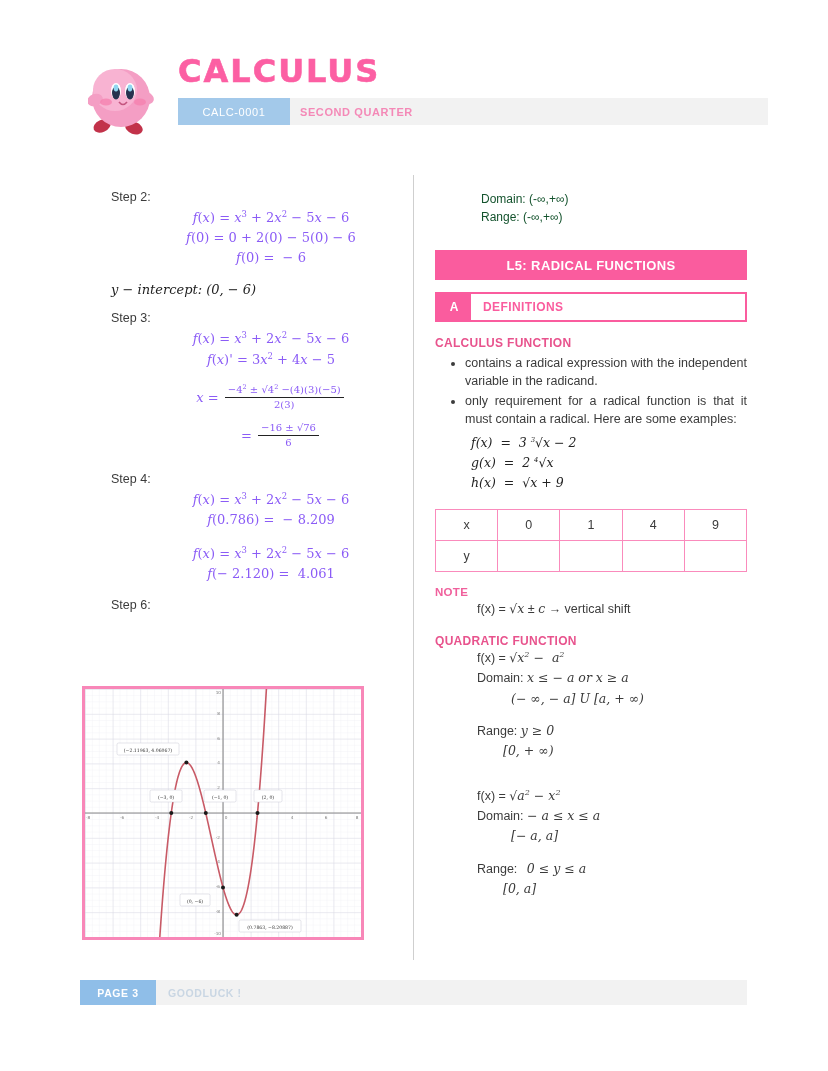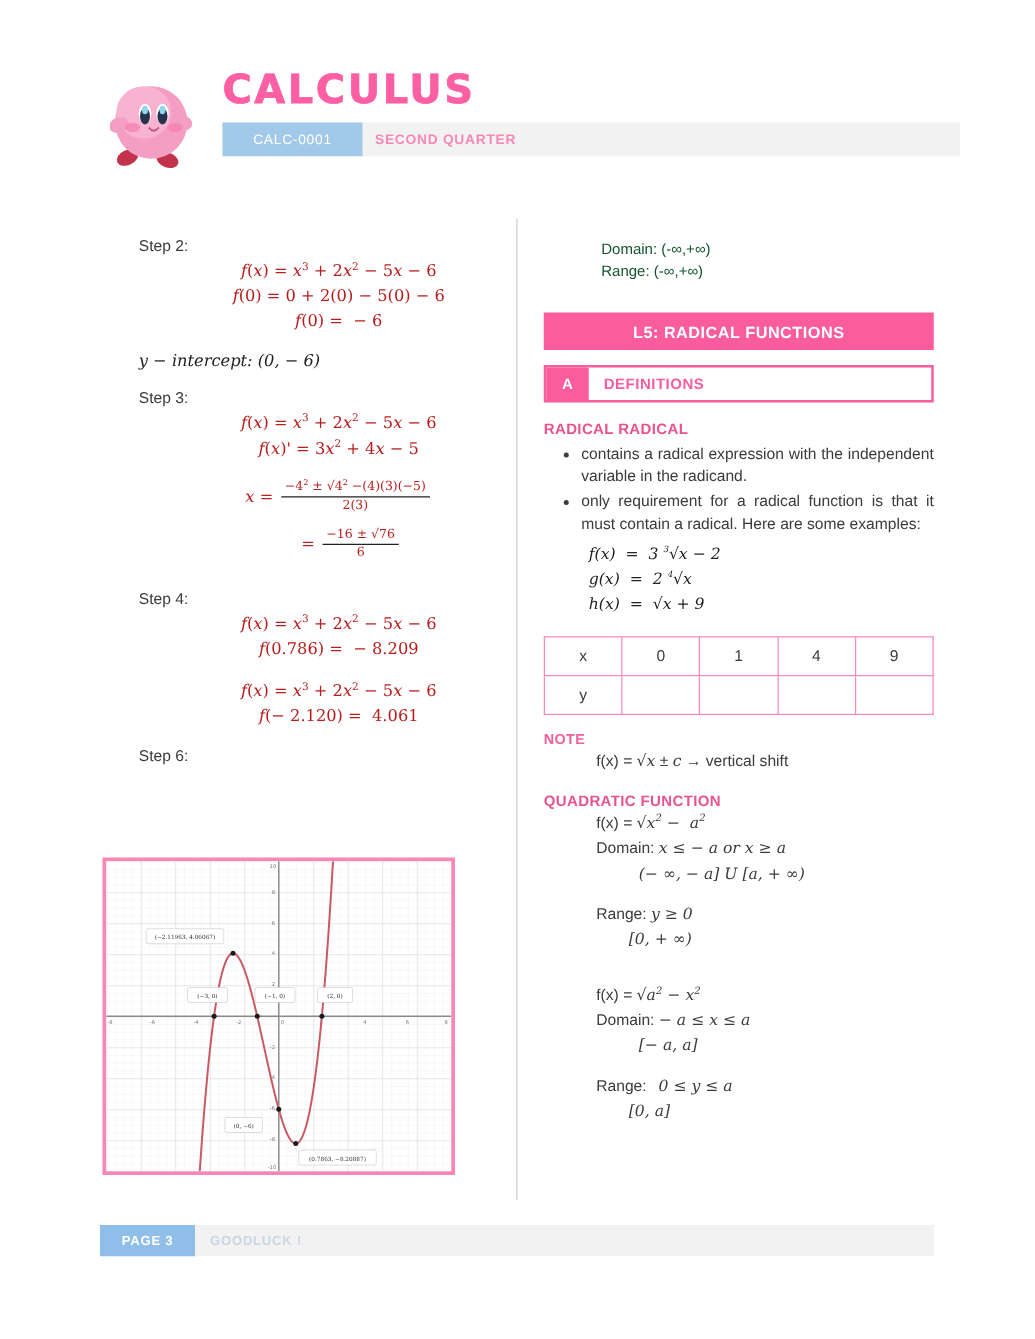--- a/index.html
+++ b/index.html
@@ -42,21 +42,21 @@
   
   .divider{position:absolute;left:413px;top:175px;width:1px;height:785px;background:#cfcfcf;}
   .col-left{position:absolute;left:88px;top:190px;width:320px;margin-left:23px;}
   .col-right{position:absolute;left:435px;top:190px;width:312px;}
 
   .step{font-size:12.5px;color:#3b3b3b;margin:0 0 4px 0;}
   .gap{height:14px;}
   .gap-s{height:8px;}
 
   
-  .mathblock{text-align:center;font-family:"DejaVu Serif", serif;font-size:13px;color:#b91c1c;line-height:1.55;}
+  .mathblock{text-align:center;font-family:"DejaVu Serif", serif;font-size:13px;color:#8b5cf6;line-height:1.55;}
   .mathline{white-space:nowrap;}
   .it{font-style:italic;}
   sup{font-size:.65em;vertical-align:super;line-height:0;}
   .yint{font-family:"DejaVu Serif", serif;font-style:italic;font-size:13px;color:#222;}
   .xroots{font-family:"DejaVu Serif", serif;font-style:italic;font-size:13px;color:#222;text-align:left;}
 
   
   .frac{display:inline-block;vertical-align:middle;text-align:center;font-size:10px;line-height:1.25;margin:0 2px;}
   .frac .num{display:block;border-bottom:1px solid #222;padding:0 3px 1px 3px;}
   .frac .den{display:block;padding:1px 3px 0 3px;}
@@ -332,21 +332,21 @@
     <div class="dr">Domain: (-∞,+∞)</div>
     <div class="dr">Range: (-∞,+∞)</div>
 
     <div class="lesson-bar">L5: RADICAL FUNCTIONS</div>
 
     <div class="def-row">
       <div class="def-letter">A</div>
       <div class="def-label">DEFINITIONS</div>
     </div>
 
-    <div class="sec-head">RADICAL RADICAL</div>
+    <div class="sec-head">CALCULUS FUNCTION</div>
     <ul class="bullets">
       <li>contains a radical expression with the independent variable in the radicand.</li>
       <li>only requirement for a radical function is that it must contain a radical. Here are some examples:</li>
     </ul>
 
     <div class="examples">
       <div>
         f(x) &nbsp;= &nbsp;3 <span class="radwrap"><sup style="font-size:.55em">3</sup>√<span class="bar">x − 2</span></span>
       </div>
       <div>

